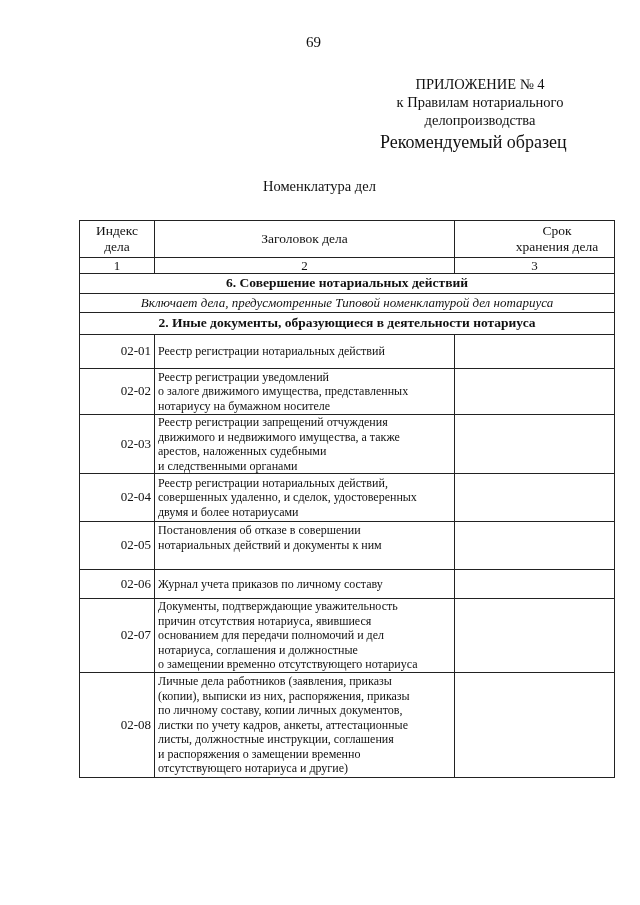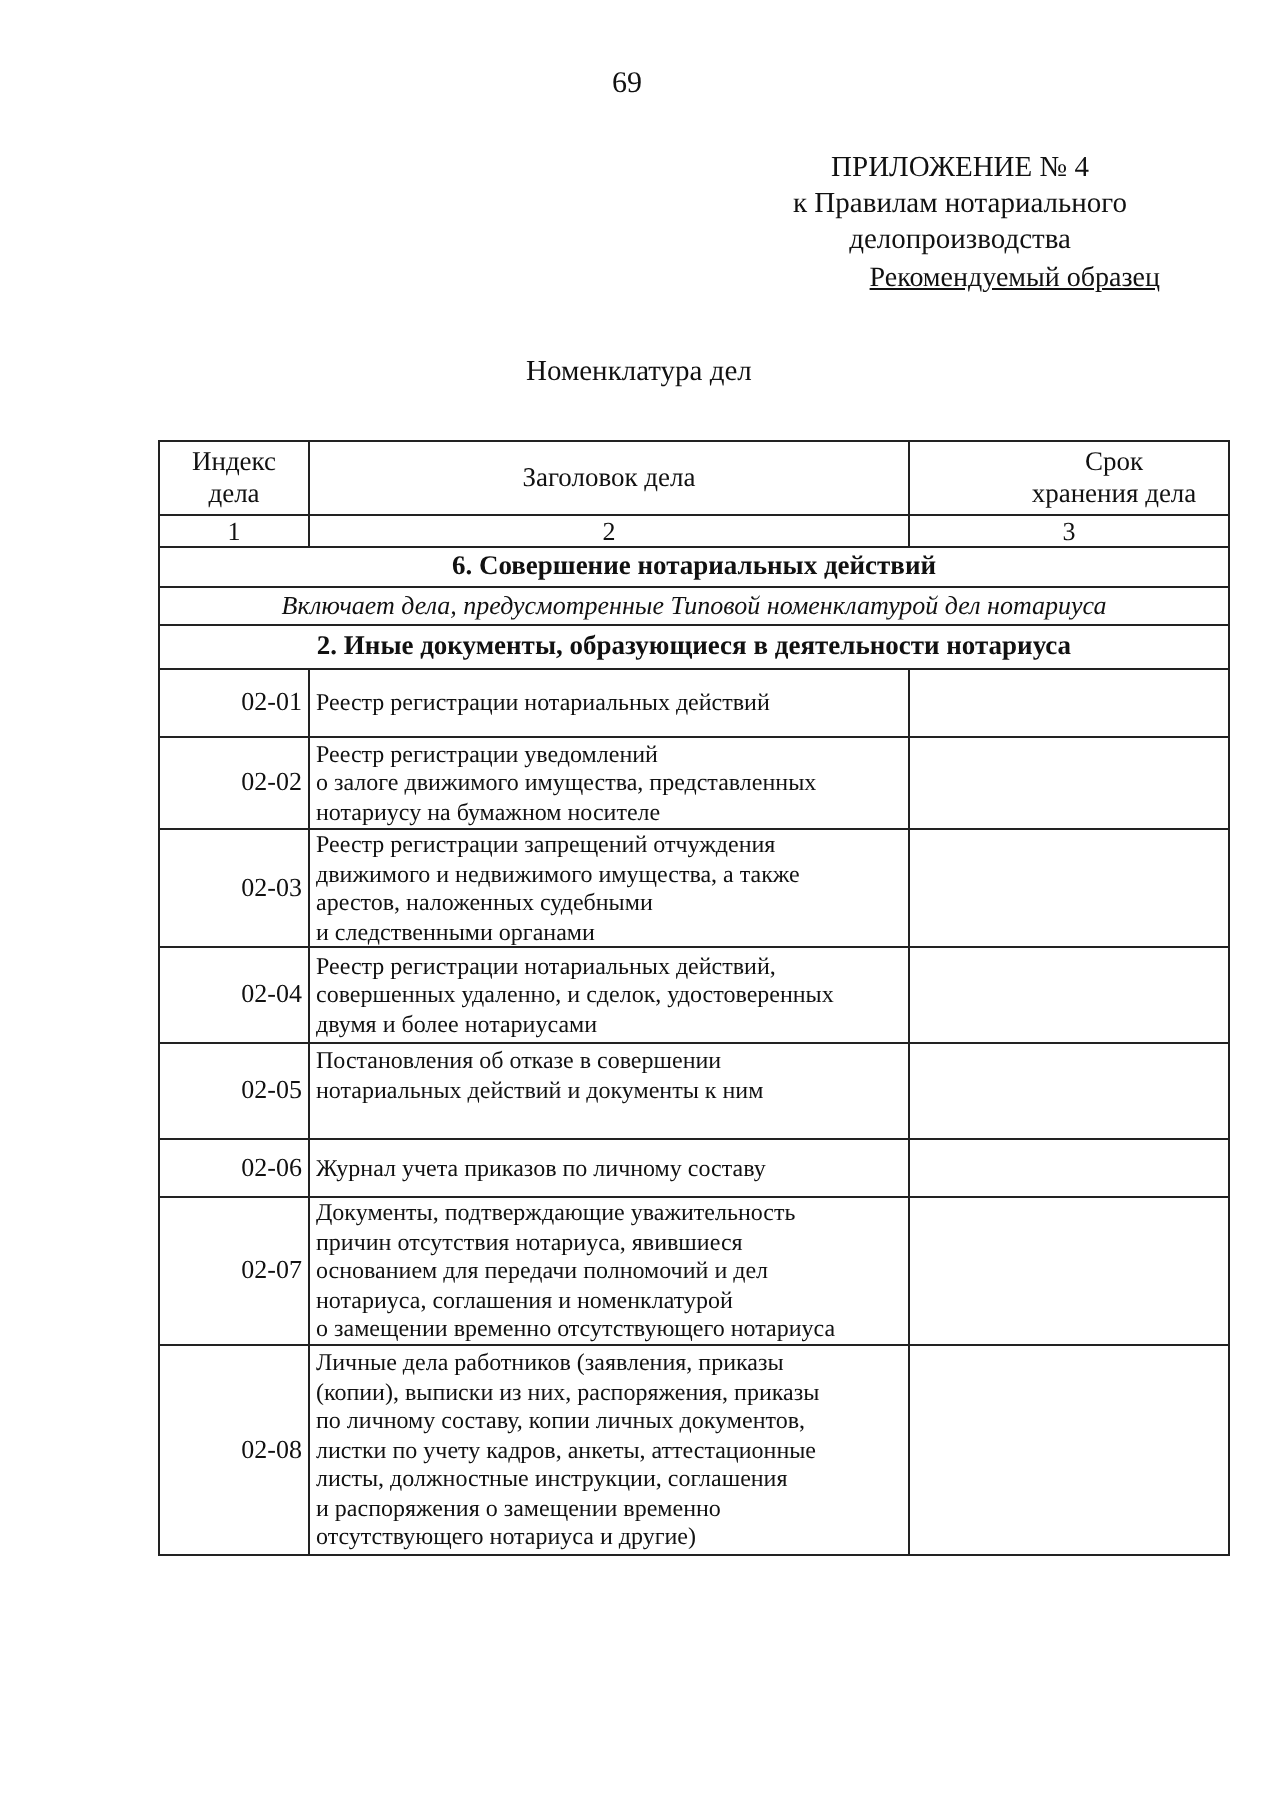--- a/index.html
+++ b/index.html
@@ -2,21 +2,21 @@
 <html><head>
 <meta charset="utf-8">
 <style>
   html, body { margin: 0; padding: 0; background: #ffffff; }
   body { width: 640px; height: 905px; position: relative; overflow: hidden;
          font-family: "Liberation Serif", "DejaVu Serif", serif; color: #111; }
   .abs { position: absolute; }
   .page-num { left: 0; width: 640px; top: 34px; text-align: center; font-size: 15px; left: 0; padding-left: 0; }
   .page-num span { position: absolute; left: 306px; }
   .appendix { top: 59px; left: 380px; width: 200px; text-align: center; font-size: 14.5px; line-height: 18px; margin-top: 16px; }
-  .sample { top: 132px; left: 380px; width: 200px; text-align: right; font-size: 14px; text-decoration: underline; }
+  .sample { top: 132px; left: 380px; width: 200px; text-align: left; font-size: 18px; }
   .title { top: 166px; left: 263px; font-size: 14.5px; margin-top: 12px; }
   table { position: absolute; left: 79px; top: 220px; width: 536px; border-collapse: collapse; font-size: 13px; }
   td { border: 1.4px solid #222; padding: 0 3px; vertical-align: middle; line-height: 14.5px; }
   .c1 { width: 68px; text-align: right; }
   .c2 { width: 293px; text-align: left; }
   .c3 { text-align: center; padding-left: 48px; }
   .hdr td { font-size: 13.5px; text-align: center; line-height: 16px; }
   .nums td { text-align: center; height: 15px; line-height: 15px; }
   .sec td { font-weight: bold; text-align: center; font-size: 13.5px; height: 19px; }
   .ital td { font-style: italic; text-align: center; font-size: 13px; height: 18px; padding: 0 1px; white-space: nowrap; }
@@ -117,21 +117,21 @@
       <div>Журнал учета приказов по личному составу</div>
     </td>
     <td class="c3"></td>
   </tr>
   <tr class="row" style="height:74px">
     <td class="c1">02-07</td>
     <td class="c2">
       <div>Документы, подтверждающие уважительность</div>
       <div>причин отсутствия нотариуса, явившиеся</div>
       <div>основанием для передачи полномочий и дел</div>
-      <div>нотариуса, соглашения и номенклатурой</div>
+      <div>нотариуса, соглашения и должностные</div>
       <div>о замещении временно отсутствующего нотариуса</div>
     </td>
     <td class="c3"></td>
   </tr>
   <tr class="row" style="height:105px">
     <td class="c1">02-08</td>
     <td class="c2">
       <div>Личные дела работников (заявления, приказы</div>
       <div>(копии), выписки из них, распоряжения, приказы</div>
       <div>по личному составу, копии личных документов,</div>

